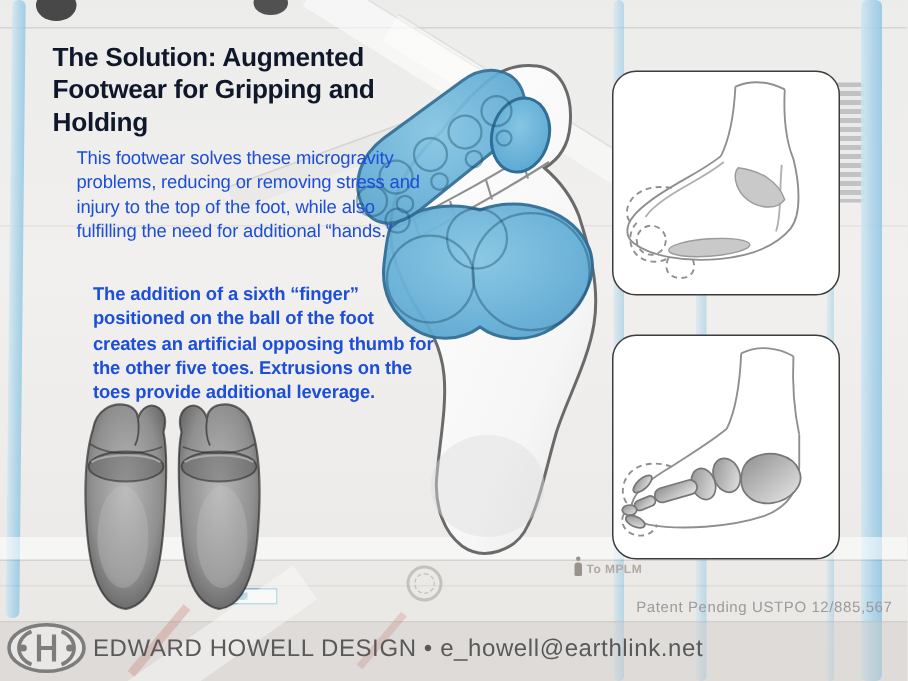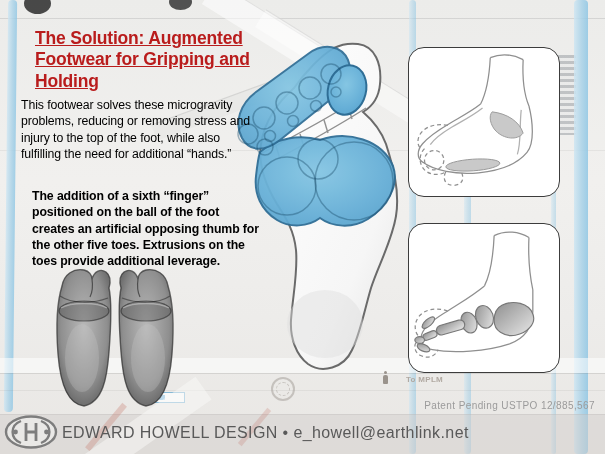--- a/index.html
+++ b/index.html
@@ -18,29 +18,29 @@
   .bottom-band{position:absolute;left:0;top:414px;width:605px;height:40px;background:rgba(208,205,201,.45);}
   .tube{position:absolute;border-radius:4px;background:linear-gradient(90deg,#cfe6f2,#a9d2e8 55%,#8ec6e4);}
   .dark-blob{position:absolute;background:#2b2b2b;border-radius:50%;}
   .grate{position:absolute;left:538px;top:55px;width:38px;height:80px;opacity:.55;border-radius:2px;
     background:repeating-linear-gradient(180deg,rgba(70,80,92,.5) 0 3px,rgba(220,224,228,.4) 3px 6px);}
   .emblem{position:absolute;left:271px;top:377px;width:20px;height:20px;border:2px solid rgba(165,160,154,.55);border-radius:50%;}
   .emblem i{position:absolute;inset:3px;border:1px dashed rgba(165,160,154,.5);border-radius:50%;}
   .mini-label{position:absolute;left:148px;top:392px;width:37px;height:11px;background:rgba(252,252,250,.85);
     border:1px solid #86b9d6;display:flex;align-items:center;gap:2px;padding:0 2px;box-sizing:border-box;}
   .mini-label b{display:block;width:6px;height:5px;background:#bcd9ea;}
-  .mplm-sign{position:absolute;left:383px;top:375px;display:flex;align-items:center;gap:18px;
+  .mplm-sign{position:absolute;left:383px;top:375px;display:flex;align-items:center;gap:3px;
     color:#b1a9a2;font-size:8px;font-weight:bold;letter-spacing:.3px;justify-content:flex-end;}
   .mplm-figure{width:5px;height:9px;background:#9a938c;border-radius:2px 2px 1px 1px;position:relative;}
   .mplm-figure:before{content:"";position:absolute;top:-4px;left:1px;width:3px;height:3px;border-radius:50%;background:#9a938c;}
   .red-diag{position:absolute;background:rgba(195,115,102,.30);}
   
   .title{position:absolute;left:35px;top:28px;width:238px;z-index:3;
-    font-size:17.5px;font-weight:700;line-height:1.22;color:#b91c1c;letter-spacing:-.2px;text-decoration:underline;}
-  .para{position:absolute;left:21px;width:230px;z-index:3;font-size:12.3px;line-height:1.33;color:#000000;letter-spacing:-.1px;}
+    font-size:17.5px;font-weight:700;line-height:1.22;color:#0f172a;letter-spacing:-.2px;}
+  .para{position:absolute;left:51px;width:230px;z-index:3;font-size:12.3px;line-height:1.33;color:#1d4ed8;letter-spacing:-.1px;}
   .para.bold{font-weight:700;margin-left:11px;}
   
   .panel{position:absolute;left:408px;width:152px;height:150px;background:#ffffff;
     border:1.6px solid #3c3c3c;border-radius:16px;z-index:2;box-sizing:border-box;}
   
   .footer-brand{position:absolute;left:62px;top:424px;z-index:4;font-size:16px;color:#595959;letter-spacing:.4px;}
   .footer-patent{position:absolute;right:10px;top:400px;z-index:4;font-size:10px;color:#9b9b9b;letter-spacing:.4px;}
   .logo{position:absolute;left:4px;top:413px;z-index:4;}
   svg{display:block;}
 </style>

